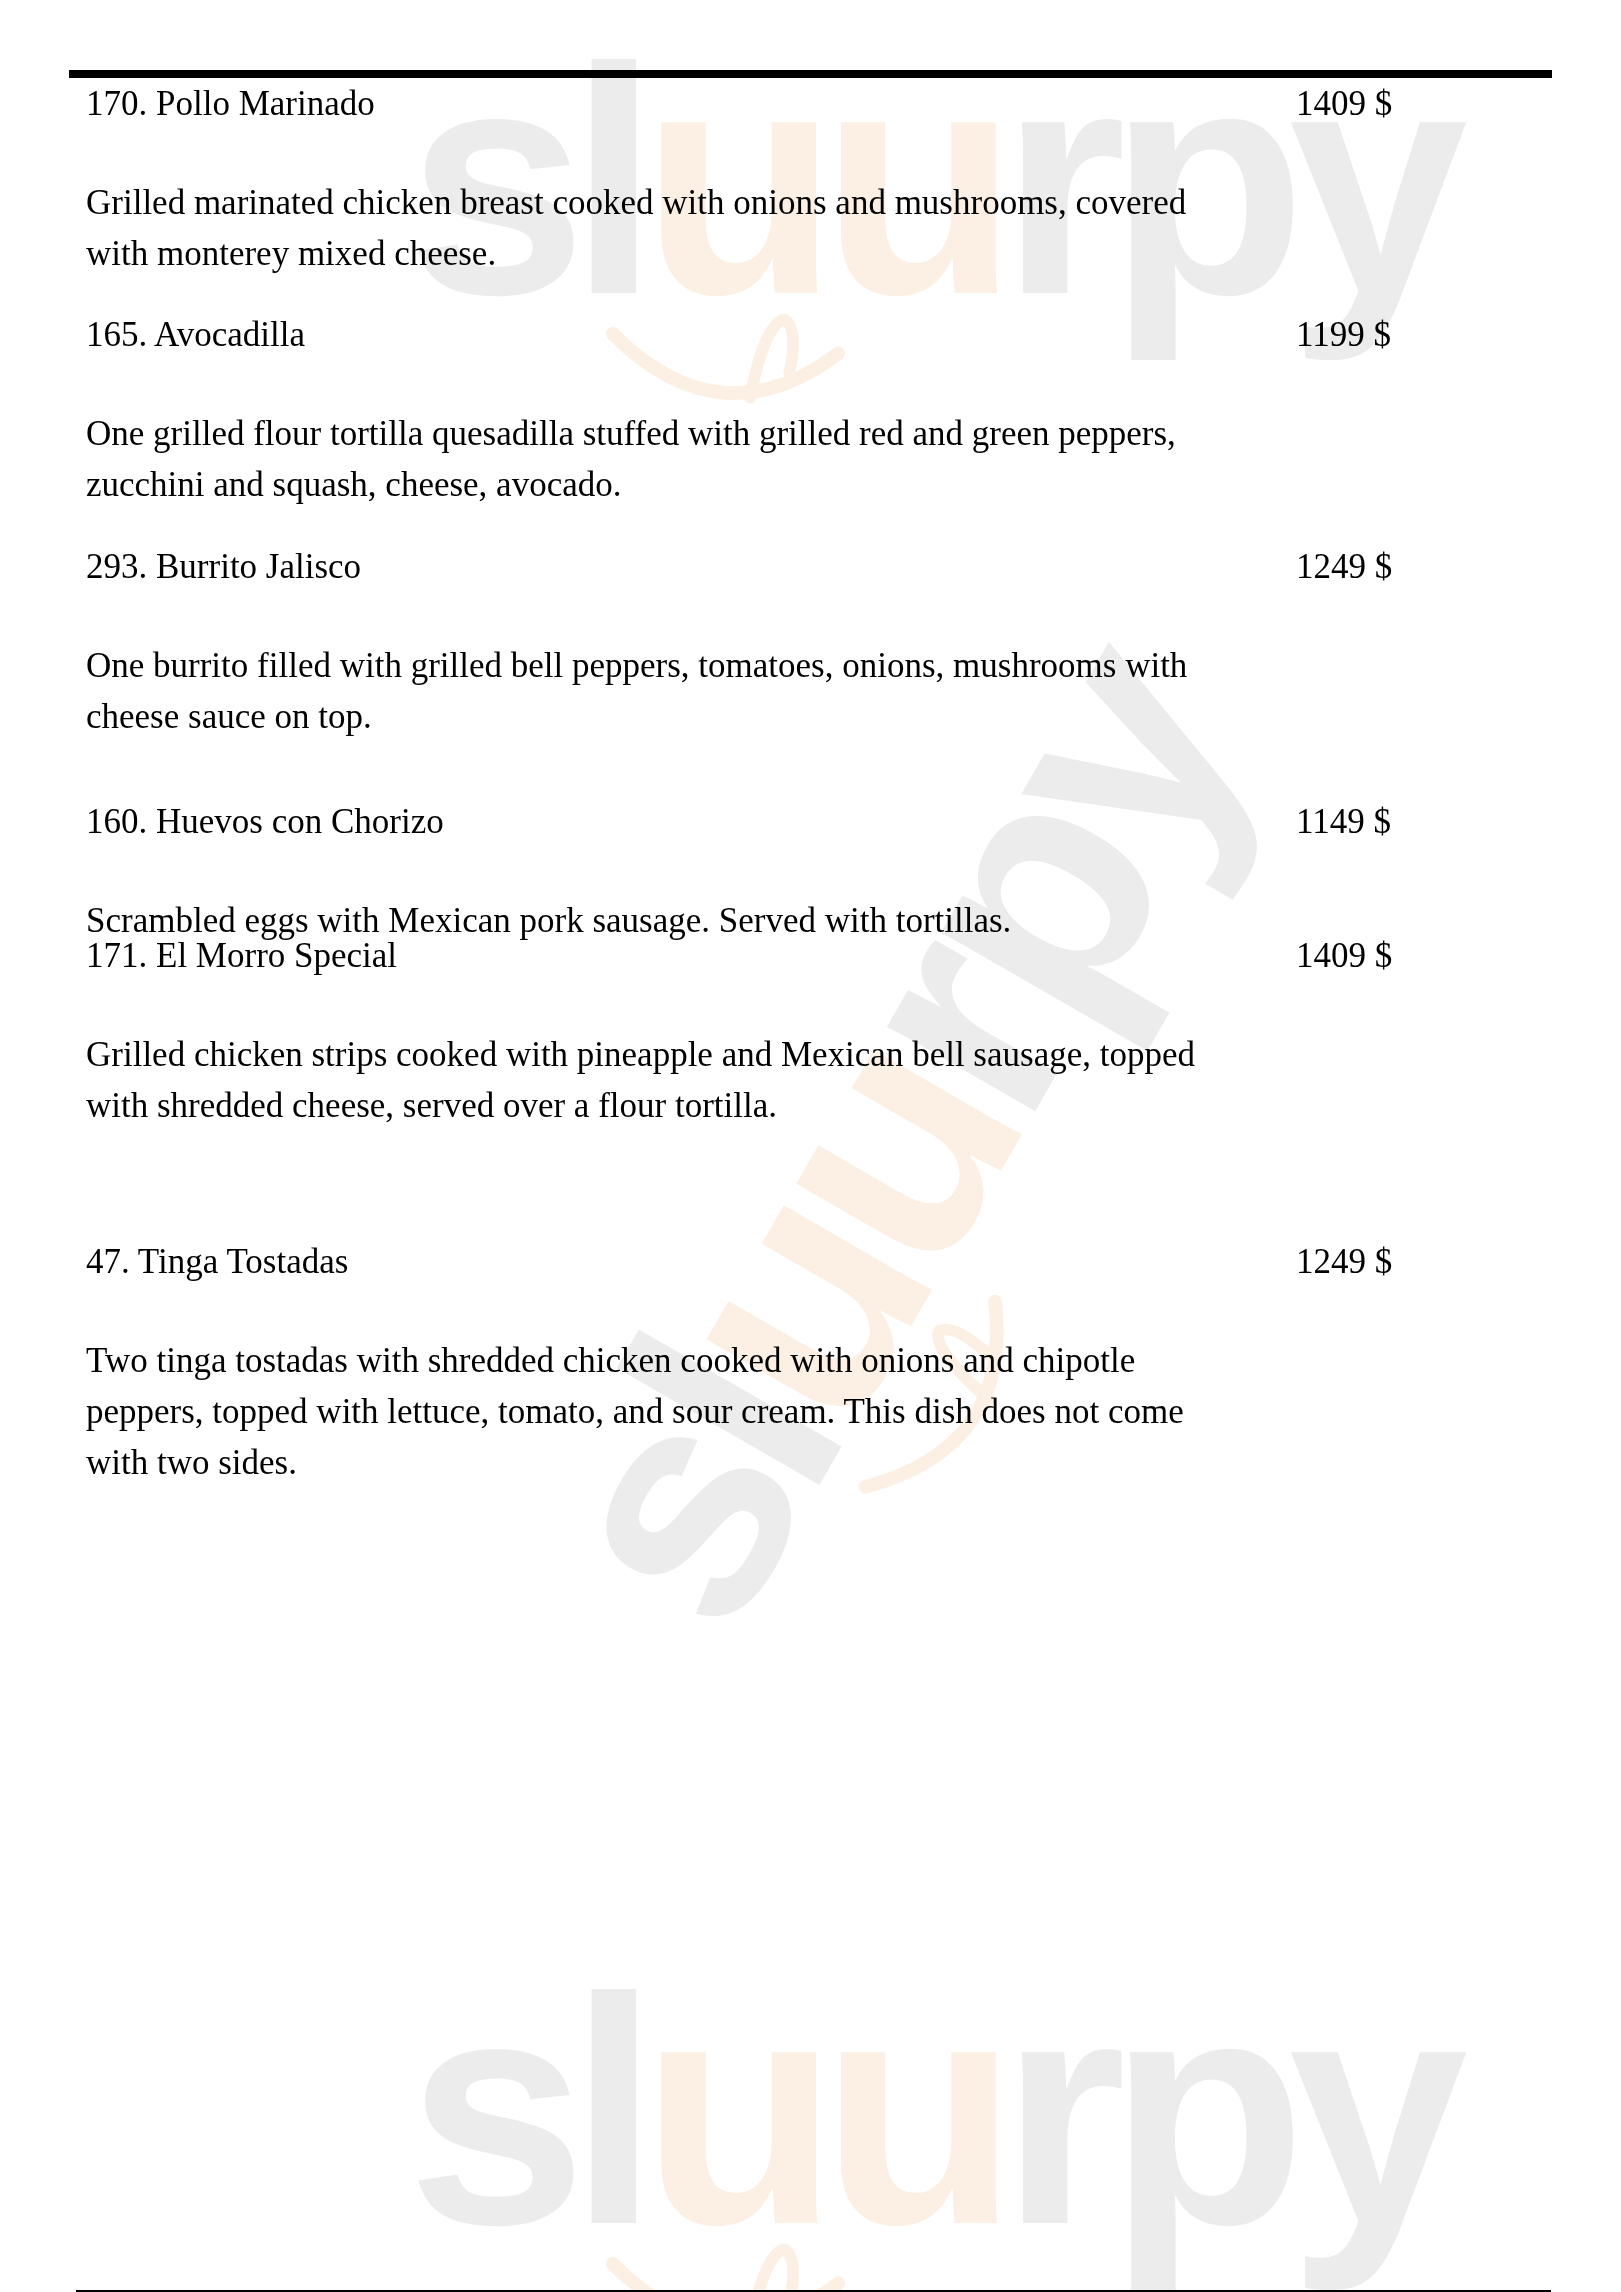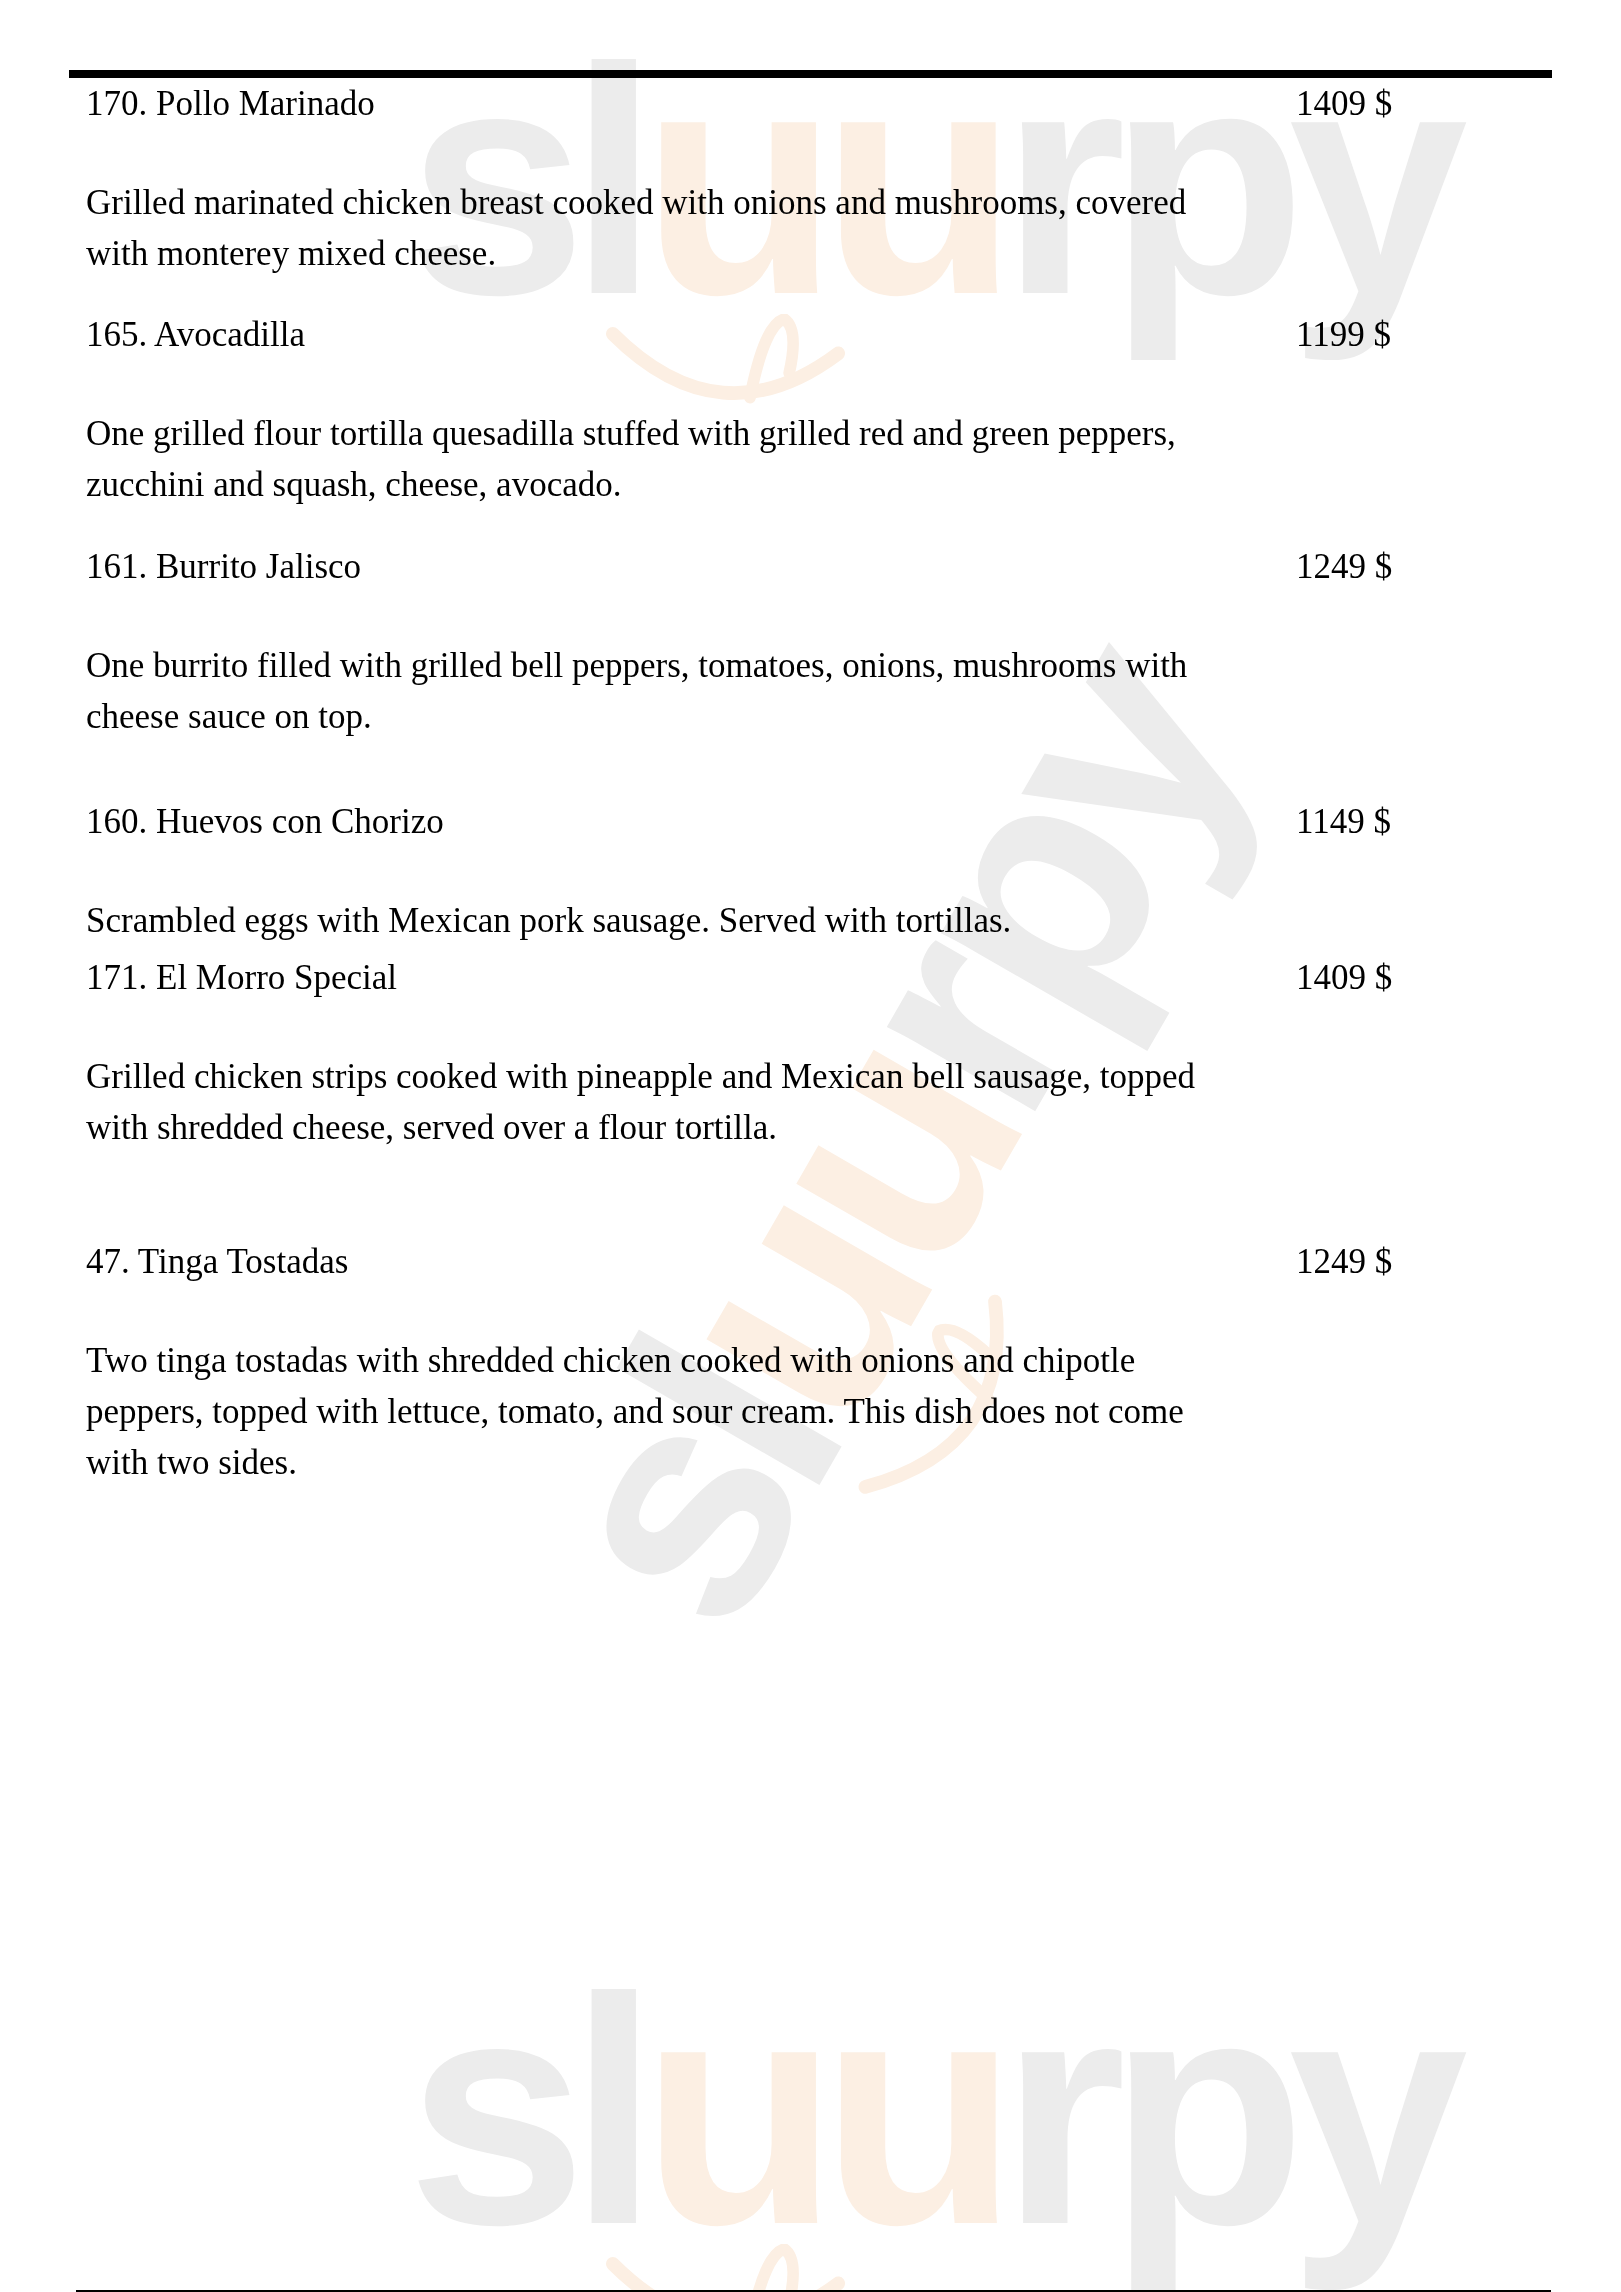--- a/index.html
+++ b/index.html
@@ -63,30 +63,30 @@
     <span class="title">170. Pollo Marinado</span>
     <span class="desc">Grilled marinated chicken breast cooked with onions and mushrooms, covered with monterey mixed cheese.</span>
     <span class="price">1409 $</span>
   </div>
   <div class="item" style="top:231px">
     <span class="title">165. Avocadilla</span>
     <span class="desc">One grilled flour tortilla quesadilla stuffed with grilled red and green peppers, zucchini and squash, cheese, avocado.</span>
     <span class="price">1199 $</span>
   </div>
   <div class="item" style="top:463px">
-    <span class="title">161. Burrito Jalisco</span>
+    <span class="title">293. Burrito Jalisco</span>
     <span class="desc">One burrito filled with grilled bell peppers, tomatoes, onions, mushrooms with cheese sauce on top.</span>
     <span class="price">1249 $</span>
   </div>
   <div class="item" style="top:718px">
     <span class="title">160. Huevos con Chorizo</span>
     <span class="desc">Scrambled eggs with Mexican pork sausage. Served with tortillas.</span>
     <span class="price">1149 $</span>
   </div>
-  <div class="item" style="top:874px">
+  <div class="item" style="top:852px">
     <span class="title">171. El Morro Special</span>
     <span class="desc">Grilled chicken strips cooked with pineapple and Mexican bell sausage, topped with shredded cheese, served over a flour tortilla.</span>
     <span class="price">1409 $</span>
   </div>
   <div class="item" style="top:1158px">
     <span class="title">47. Tinga Tostadas</span>
     <span class="desc">Two tinga tostadas with shredded chicken cooked with onions and chipotle peppers, topped with lettuce, tomato, and sour cream. This dish does not come with two sides.</span>
     <span class="price">1249 $</span>
   </div>
 </div>

